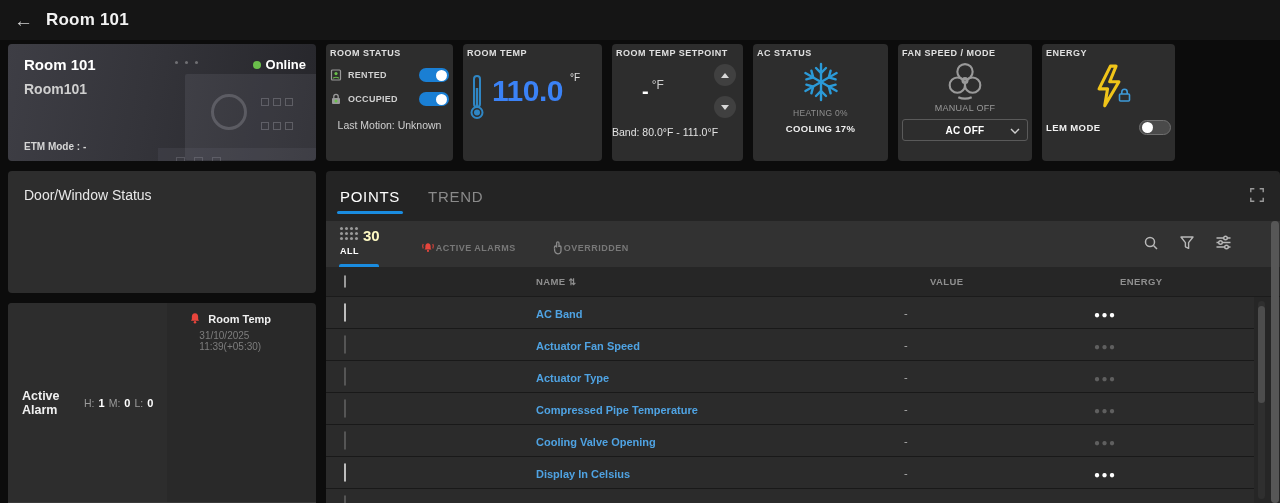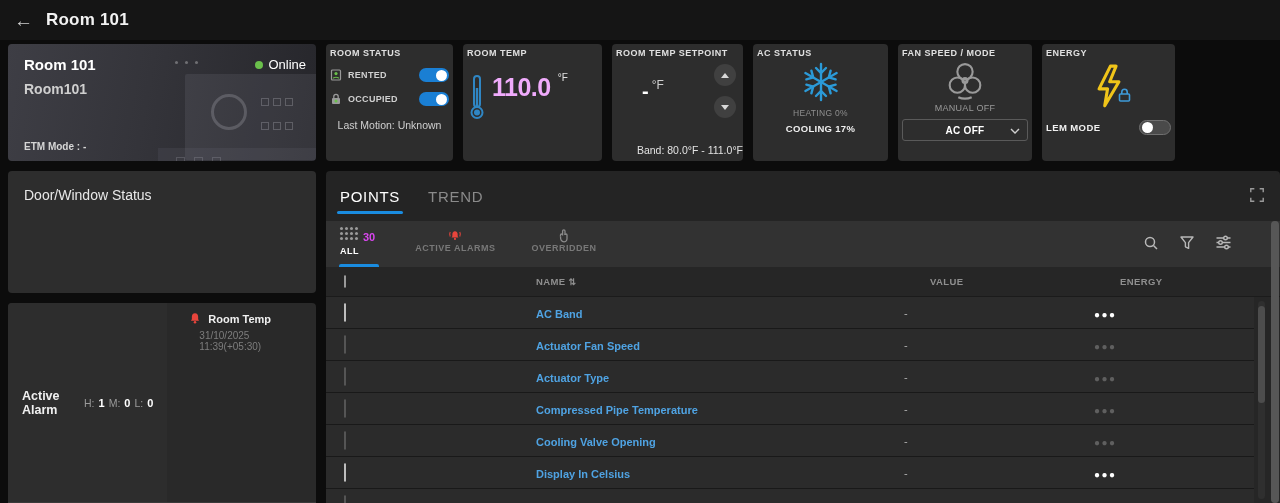--- a/index.html
+++ b/index.html
@@ -16,21 +16,21 @@
 
   
   .left-col { width:308px; flex:none; display:flex; flex-direction:column; gap:10px; }
 
   .room-card { height:117px; flex:none; border-radius:4px; position:relative; overflow:hidden;
     background:linear-gradient(100deg,#3e3e45 0%,#34343a 45%,#26262b 100%); }
   .room-card-title { position:absolute; left:16px; top:12px; font-size:15px; font-weight:700; color:#fff; }
   .room-card-sub { position:absolute; left:16px; top:37px; font-size:14px; font-weight:700; color:#cfcfcf; }
   .online-wrap { position:absolute; right:10px; top:13px; display:flex; align-items:center; gap:5px; }
   .online-dot { width:8px; height:8px; border-radius:50%; background:#6abf4b; }
-  .online-text { font-size:13px; font-weight:400; color:#fff; }
+  .online-text { font-size:13px; font-weight:700; color:#fff; }
   .etm-text { position:absolute; left:16px; bottom:9px; font-size:10px; font-weight:700; color:#d6d6d6; }
   .dev-a { position:absolute; left:177px; top:30px; width:142px; height:86px; background:rgba(150,150,165,.14); border-radius:2px; }
   .dev-dial { position:absolute; left:26px; top:20px; width:36px; height:36px; border:3px solid rgba(210,210,220,.22); border-radius:50%; }
   .dev-sqrow { position:absolute; left:76px; display:flex; gap:4px; }
   .dev-sqrow i { width:8px; height:8px; border:1px solid rgba(210,210,220,.25); display:block; }
   .dev-b { position:absolute; left:150px; top:104px; width:170px; height:26px; background:rgba(150,150,165,.10); }
   .dev-b i { position:absolute; top:9px; width:9px; height:8px; border:1px solid rgba(210,210,220,.18); }
   .dev-dots { position:absolute; right:118px; top:17px; display:flex; gap:7px; }
   .dev-dots i { width:3px; height:3px; background:rgba(255,255,255,.3); border-radius:50%; }
 
@@ -58,31 +58,31 @@
 
   .toggle-row { display:flex; align-items:center; margin-top:10px; }
   .toggle-row .lab { font-size:9px; font-weight:700; color:#d0d0d0; margin-left:6px; letter-spacing:.3px; }
   .toggle { width:30px; height:14px; border-radius:8px; background:#1a7fd4; position:relative; margin-left:auto; cursor:pointer; }
   .toggle .knob { position:absolute; right:2px; top:1.5px; width:11px; height:11px; background:#fff; border-radius:50%; }
   .toggle.off { background:#4a4a4a; border:1px solid #707070; width:32px; height:15px; }
   .toggle.off .knob { left:2px; right:auto; top:1px; }
   .last-motion { margin-top:13px; font-size:10.5px; color:#cfcfcf; text-align:center; white-space:nowrap; }
 
   .temp-wrap { display:flex; align-items:flex-start; margin-top:16px; gap:7px; padding-left:2px; }
-  .temp-val { font-size:25px; font-weight:800; color:#f0abfc; letter-spacing:-.5px; line-height:1.1; }
+  .temp-val { font-size:30px; font-weight:800; color:#3b82f6; letter-spacing:-.5px; line-height:1.1; }
   .temp-unit { font-size:10px; color:#e0e0e0; margin-top:-2px; }
 
   .sp-body { display:flex; align-items:center; margin-top:6px; }
   .sp-val { font-size:20px; font-weight:800; color:#fff; margin-left:26px; line-height:1; }
   .sp-unit { font-size:12px; color:#cfcfcf; margin:-12px 0 0 3px; }
   .sp-btns { margin-left:auto; margin-right:3px; display:flex; flex-direction:column; gap:10px; }
   .sp-btn { width:22px; height:22px; border-radius:50%; background:#404040; display:flex; align-items:center; justify-content:center; cursor:pointer; }
   .tri-up { width:0; height:0; border-left:4px solid transparent; border-right:4px solid transparent; border-bottom:5px solid #d8d8d8; }
   .tri-dn { width:0; height:0; border-left:4px solid transparent; border-right:4px solid transparent; border-top:5px solid #d8d8d8; }
-  .sp-band { position:absolute; bottom:5px; left:0; right:0; font-size:10.5px; color:#e2e2e2; text-align:right; white-space:nowrap; }
+  .sp-band { position:absolute; bottom:23px; left:0; right:0; font-size:10.5px; color:#e2e2e2; text-align:left; white-space:nowrap; }
 
   .ac-icon-wrap { display:flex; justify-content:center; margin-top:3px; }
   .ac-heating { text-align:center; font-size:8.5px; color:#8f8f8f; margin-top:5px; letter-spacing:.3px; }
   .ac-cooling { text-align:center; font-size:9.5px; font-weight:700; color:#f0f0f0; margin-top:5px; letter-spacing:.3px; }
 
   .fan-icon-wrap { display:flex; justify-content:center; margin-top:0; }
   .fan-mode { text-align:center; font-size:9px; color:#9a9a9a; margin-top:1px; letter-spacing:.3px; }
   .fan-select { margin-top:6px; height:22px; border:1px solid #5a5a5a; border-radius:3px; position:relative;
     display:flex; align-items:center; justify-content:center; font-size:10px; font-weight:700; color:#fff; letter-spacing:.3px; cursor:pointer; }
   .fan-select svg { position:absolute; right:7px; top:8px; }
@@ -98,24 +98,24 @@
   .ptab { font-size:15px; font-weight:400; letter-spacing:.7px; color:#8a8a8a; height:100%; display:flex; align-items:center; position:relative; cursor:pointer; }
   .ptab.active { color:#fff; }
   .ptab.active::after { content:''; position:absolute; left:-3px; right:-3px; bottom:7px; height:3px; background:#1a8ce0; border-radius:2px; }
   .fullscreen-btn { position:absolute; right:15px; top:16px; cursor:pointer; }
 
   .ptoolbar { height:46px; flex:none; background:#323232; display:flex; padding:0 14px; position:relative; }
   .st-all { position:relative; padding-top:6px; margin-right:40px; cursor:pointer; }
   .st-all-top { display:flex; align-items:flex-end; gap:5px; }
   .gridicon { display:grid; grid-template-columns:repeat(4,3px); gap:2px; margin-bottom:3px; }
   .gridicon i { width:3px; height:3px; background:#9a9a9a; border-radius:50%; display:block; }
-  .st-count { font-size:11px; font-weight:700; color:#d946ef; line-height:1; }
+  .st-count { font-size:15px; font-weight:700; color:#fef9c3; line-height:1; }
   .st-all-label { font-size:9px; font-weight:700; color:#fff; letter-spacing:.5px; margin-top:3px; }
   .st-all::after { content:''; position:absolute; left:-1px; bottom:0; width:40px; height:3px; background:#1a8ce0; border-radius:2px 2px 0 0; }
-  .st-item { display:flex; flex-direction:column; align-items:center; gap:0; padding-top:8px; margin-right:36px;
+  .st-item { display:flex; flex-direction:row; align-items:center; gap:0; padding-top:8px; margin-right:36px;
     font-size:9px; font-weight:700; color:#787878; letter-spacing:.5px; cursor:pointer; }
   .toolbar-icons { margin-left:auto; display:flex; gap:20px; align-items:flex-start; padding-top:14px; padding-right:34px; }
   .tool-ico { cursor:pointer; }
 
   .thead { height:30px; flex:none; display:flex; align-items:center; background:#262626;
     color:#8f8f8f; font-size:9.5px; font-weight:700; letter-spacing:.4px; border-bottom:1px solid #1b1b1b; }
   .tbody { flex:1; background:#262626; overflow:hidden; }
   .trow { height:32px; display:flex; align-items:center; background:#2b2b2b; border-bottom:1px solid #191919; margin-right:26px; }
   .col-cb { width:13px; margin-left:18px; flex:none; }
   .col-name { margin-left:179px; flex:1; min-width:0; }

